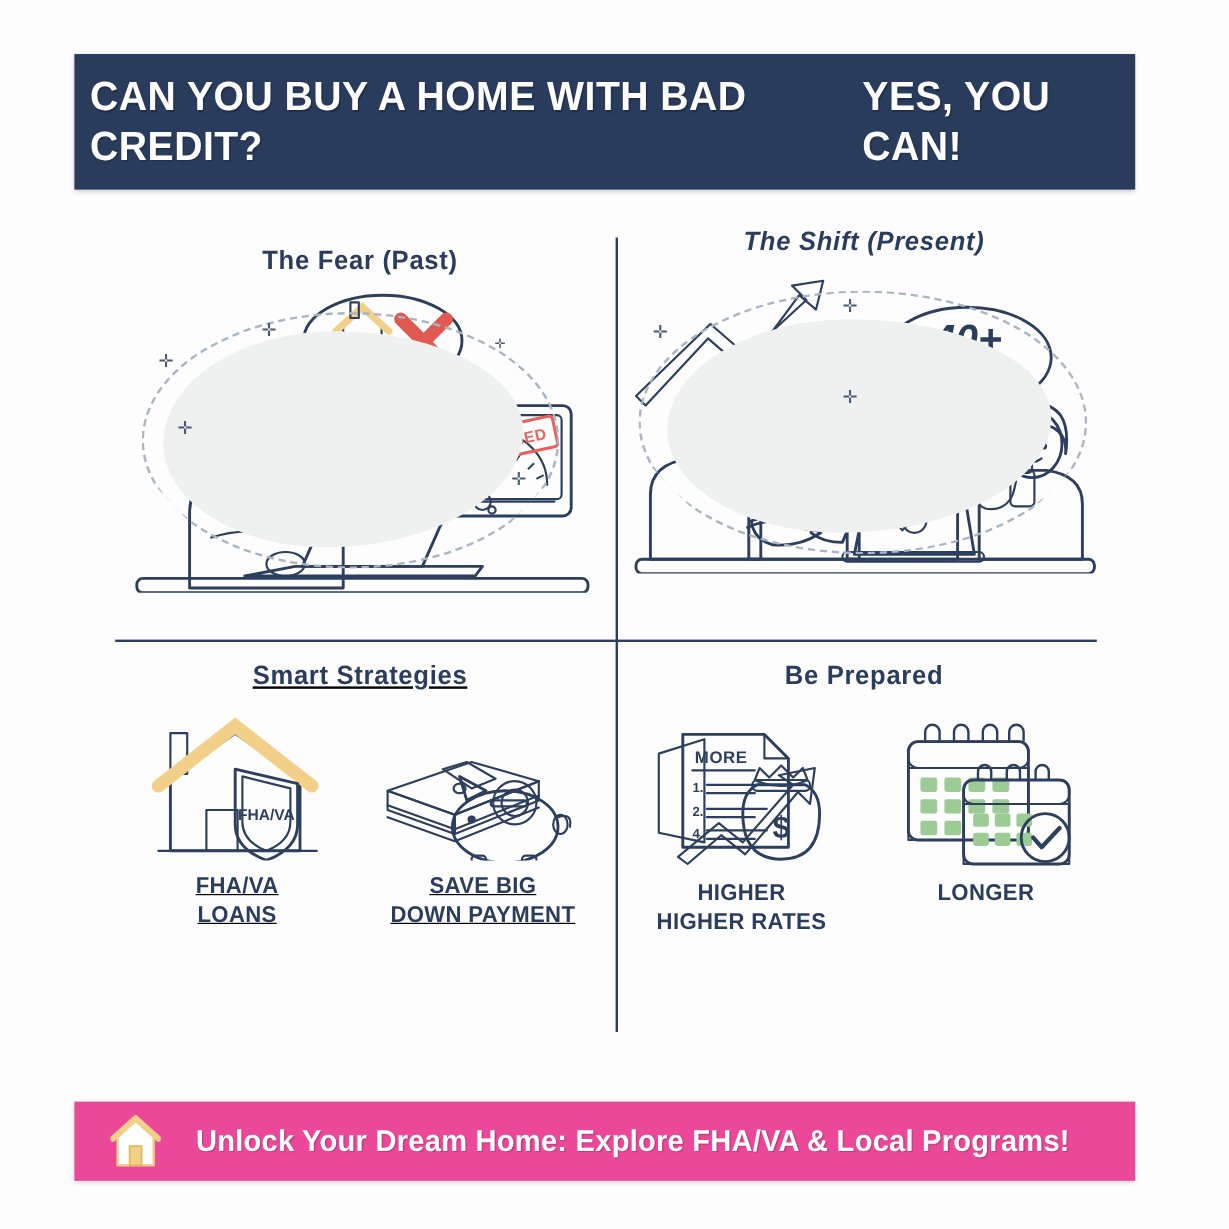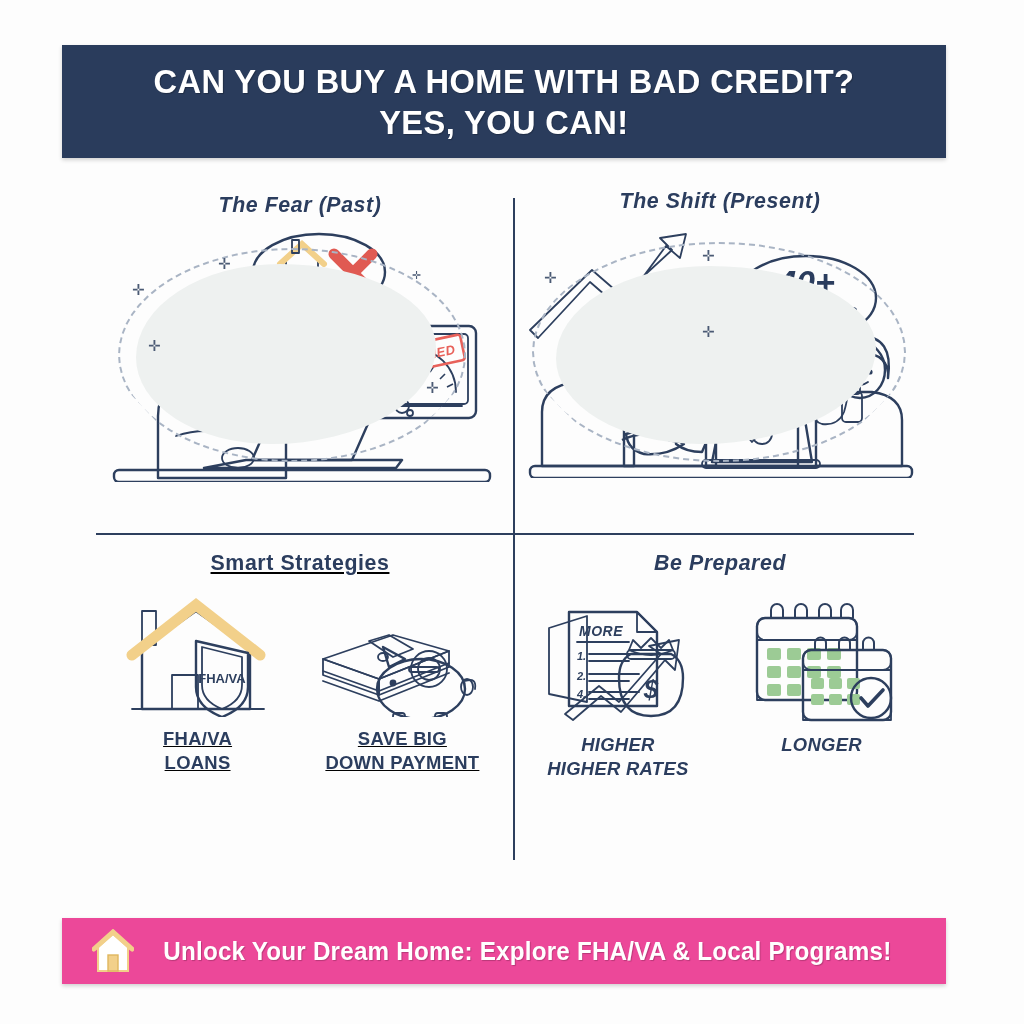--- a/index.html
+++ b/index.html
@@ -14,45 +14,45 @@
     position:relative;width:1024px;height:1024px;
     background:#fdfdfd;
     box-sizing:border-box;
   }
 
   
   .banner{
     position:absolute;left:62px;top:45px;width:884px;height:113px;
     background:#2a3c5c;
     box-shadow:0 2px 4px rgba(0,0,0,.18);
-    display:flex;flex-direction:column;
+    display:flex;flex-direction:row;
     align-items:center;justify-content:center;
   }
   .banner-line{
     color:#ffffff;font-weight:bold;
     font-size:34px;letter-spacing:.4px;
     text-transform:uppercase;
     line-height:1.18;
     text-shadow:1px 1px 1px rgba(0,0,0,.25);
     font-stretch:condensed;
     transform:scaleX(.96);
   }
 
   
   .grid{
     position:absolute;left:96px;top:188px;width:820px;height:682px;
   }
   .vline{position:absolute;left:417px;top:10px;width:2px;height:662px;background:#2d3f5e;}
   .hline{position:absolute;left:0px;top:345px;width:818px;height:2px;background:#2d3f5e;}
 
   .quad{position:absolute;width:408px;height:340px;box-sizing:border-box;}
-  .q-tl{left:0;top:4px;font-style:italic;}
+  .q-tl{left:0;top:16px;}
   .q-tr{left:420px;top:0;font-style:italic;}
   .q-bl{left:0;top:348px;text-decoration:underline;}
-  .q-br{left:420px;top:348px;font-style:italic;}
+  .q-br{left:420px;top:348px;}
 
   .q-title{
     text-align:center;color:#2b3d5e;font-weight:bold;
     font-size:22px;letter-spacing:.6px;
     transform:scaleX(.97);
   }
   .q-title .paren{ text-transform:none; }
 
   .q-art{position:relative;width:100%;height:252px;margin-top:12px;}
 

